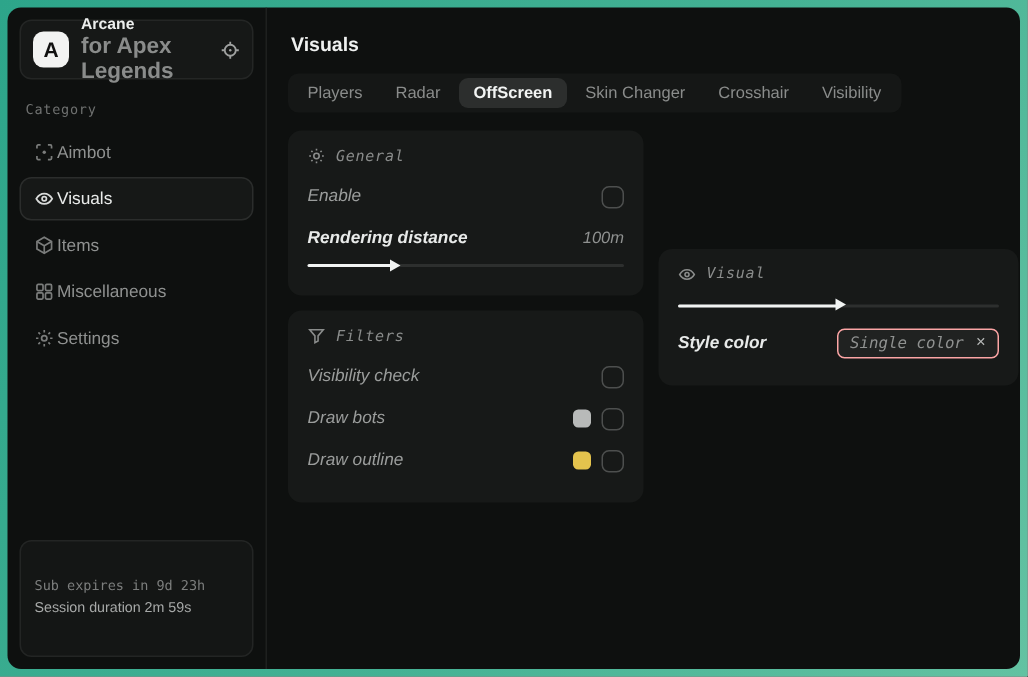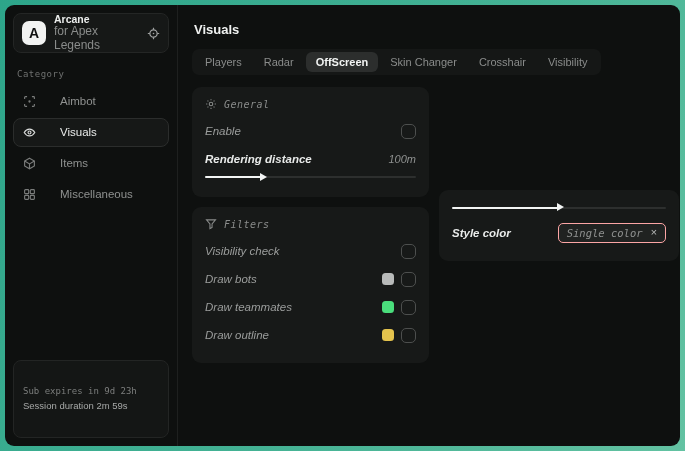--- a/index.html
+++ b/index.html
@@ -23,30 +23,30 @@
     background:#161817; border:1px solid #242625; border-radius:8px;
     padding:6px 8px; height:40px;
   }
   .logo-badge {
     width:24px; height:24px; border-radius:7px; background:#f2f3f2;
     color:#111; font-weight:bold; font-size:14px;
     display:flex; align-items:center; justify-content:center; flex:0 0 24px;
   }
   .logo-text { flex:1; line-height:1.15; }
   .logo-title { color:#eceeed; font-size:10.5px; font-weight:bold; }
-  .logo-sub { color:#8a8c8b; font-size:12px; }
+  .logo-sub { color:#8a8c8b; font-size:15px;font-weight:bold; }
   .logo-target { color:#9fa1a0; flex:0 0 auto; display:flex; }
   .cat-label {
     font-family:"DejaVu Sans Mono", monospace;
     color:#6f7170; font-size:9px; letter-spacing:0.5px;
     margin:16px 4px 8px 4px;
   }
   .nav { display:flex; flex-direction:column; gap:2px; }
   .nav-item {
-    display:flex; gap:24px;
+    display:flex; align-items:center; gap:2px;
     padding:7px 9px; border-radius:8px; border:1px solid transparent;
     color:#8f9190; font-size:11.5px; cursor:pointer;
   }
   .nav-item .nicon { display:flex; color:#7a7c7b; }
   .nav-item.active {
     background:#161817; border-color:#2b2d2c; color:#e9ebea;
   }
   .nav-item.active .nicon { color:#d8dad9; }
   .sidebar-spacer { flex:1; }
   .footer-card {
@@ -174,20 +174,29 @@
         <span class="nicon">
           <svg width="13" height="13" viewBox="0 0 16 16" fill="none" stroke="currentColor" stroke-width="1.4">
             <rect x="2" y="2" width="5" height="5" rx="1"></rect>
               <rect x="9" y="2" width="5" height="5" rx="1"></rect>
             <rect x="2" y="9" width="5" height="5" rx="1"></rect>
               <rect x="9" y="9" width="5" height="5" rx="1"></rect>
           </svg>
         </span>
         <span>Miscellaneous</span>
       </div>
+      <div class="nav-item">
+        <span class="nicon">
+          <svg width="13" height="13" viewBox="0 0 16 16" fill="none" stroke="currentColor" stroke-width="1.4">
+            <circle cx="8" cy="8" r="2.2"></circle>
+            <path d="M8 1.2v2M8 12.8v2M1.2 8h2M12.8 8h2M3.2 3.2l1.4 1.4M11.4 11.4l1.4 1.4M12.8 3.2l-1.4 1.4M4.6 11.4l-1.4 1.4"></path>
+          </svg>
+        </span>
+        <span>Settings</span>
+      </div>
     </div>
 
     <div class="sidebar-spacer"></div>
 
     <div class="footer-card">
       <div class="footer-line1">Sub expires in 9d 23h</div>
       <div class="footer-line2">Session duration 2m 59s</div>
     </div>
   </div>
 
@@ -247,39 +256,41 @@
             </span>
           </div>
           <div class="row">
             <span class="row-label">Draw bots</span>
             <span class="row-right">
               <span class="swatch" style="background: rgb(184, 186, 185);"></span>
               <span class="checkbox"></span>
             </span>
           </div>
           <div class="row">
-            <span class="row-label">Draw teammates</span>
-            <span class="row-right">
-              <span class="swatch" style="background: rgb(74, 222, 124);"></span>
-              <span class="checkbox"></span>
-            </span>
-          </div>
-          <div class="row">
             <span class="row-label">Draw outline</span>
             <span class="row-right">
               <span class="swatch" style="background: rgb(228, 195, 77);"></span>
               <span class="checkbox"></span>
             </span>
           </div>
         </div>
       </div>
 
       <div class="col col-right">
 
         <div class="panel">
+          <div class="panel-head">
+            <span class="picon">
+              <svg width="12" height="12" viewBox="0 0 16 16" fill="none" stroke="currentColor" stroke-width="1.4">
+                <path d="M1.5 8s2.4-4.2 6.5-4.2S14.5 8 14.5 8s-2.4 4.2-6.5 4.2S1.5 8 1.5 8z"></path>
+                <circle cx="8" cy="8" r="1.8"></circle>
+              </svg>
+            </span>
+            <span>Visual</span>
+          </div>
           <div class="slider">
             <div class="track"></div>
             <div class="fill" style="width: 50%;"></div>
             <div class="thumb" style="left: 50%;"></div>
           </div>
           <div class="row" style="margin-top:9px;">
             <span class="row-label strong">Style color</span>
             <span class="select-pill">
               <span class="sel-text">Single color</span>
               <span class="sel-clear">×</span>

